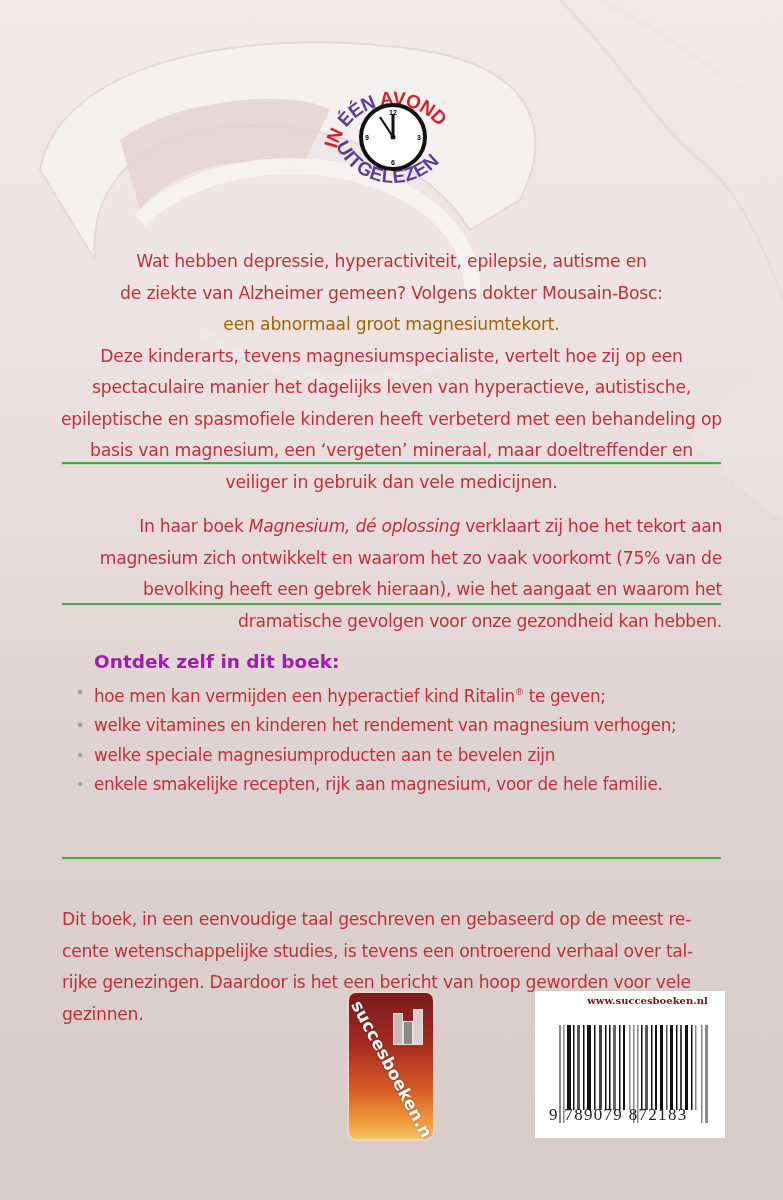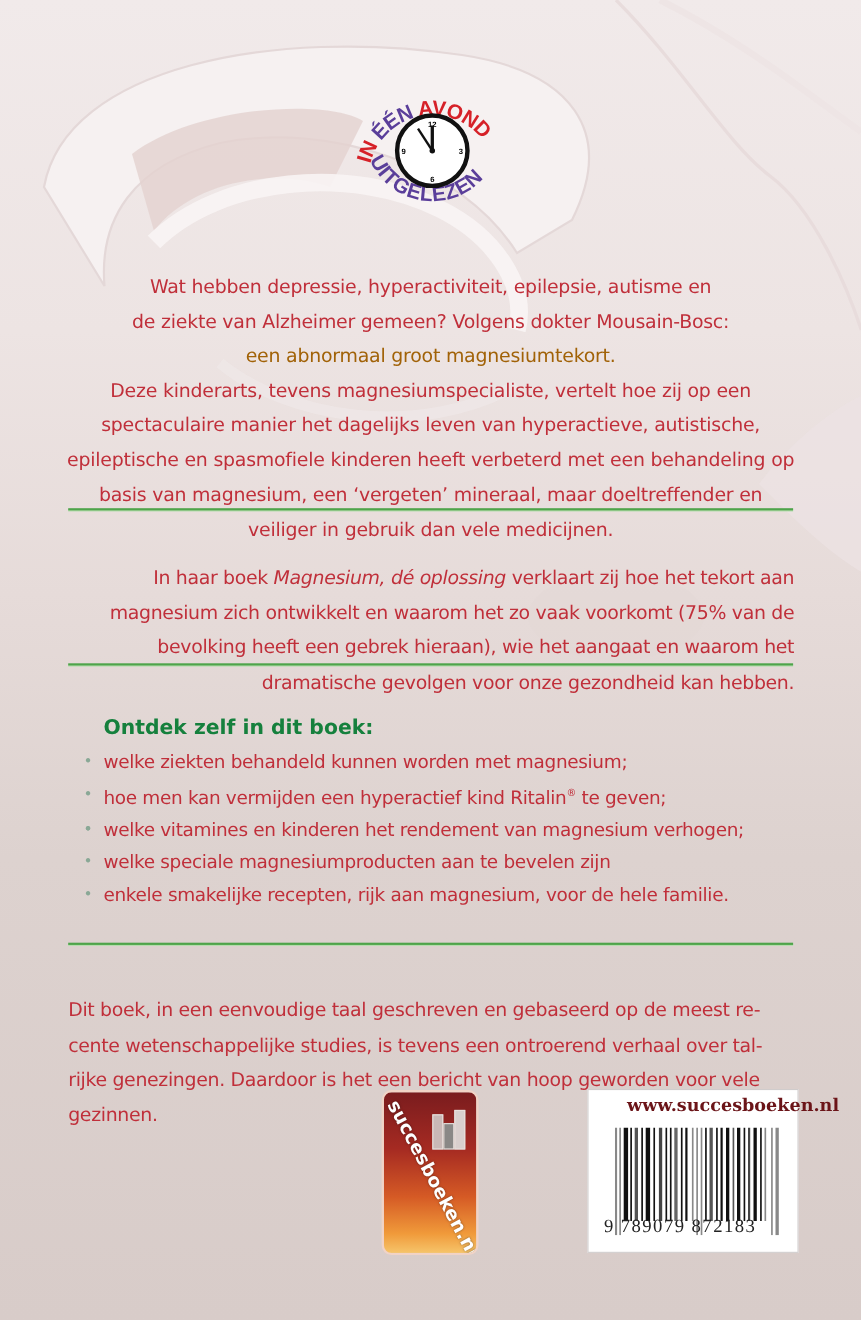--- a/index.html
+++ b/index.html
@@ -18,21 +18,21 @@
       font-size: 17.2px; line-height: 31.5px; text-align: center; letter-spacing: -0.2px;
     }
     .p1 .strong { font-weight: normal; color: #a16207; }
     .hr { position: absolute; left: 62px; width: 659px; height: 2px; background: #4ea44a; box-shadow: 0 1px 0 #b6dcae; }
     .p2 {
       left: 62px; width: 660px; top: 483px;
       font-size: 17.2px; line-height: 31.5px; letter-spacing: -0.3px; text-align: right;
     }
     .p2 i { font-style: italic; }
     .list-wrap { left: 70px; width: 660px; top: 620px; }
-    .list-title { font-weight: bold; font-size: 18.5px; color: #15803d; margin-left: 24px; line-height: 28px; }
+    .list-title { font-weight: bold; font-size: 18.5px; color: #a21caf; margin-left: 24px; line-height: 28px; }
     .list { list-style: none; margin: 2px 0 0 0; padding: 0; font-size: 16.8px; line-height: 29.5px; letter-spacing: -0.3px; }
     .list li { position: relative; padding-left: 24px; }
     .list li .dot { position: absolute; left: 6px; top: 0; color: #8aa896; font-size: 14px; }
     .list li sup { font-size: 9px; }
     .p3 {
       left: 62px; width: 662px; top: 876px;
       font-size: 17.2px; line-height: 31.5px; letter-spacing: -0.3px;
     }
     .publisher-logo {
       position: absolute; left: 347px; top: 991px; width: 84px; height: 146px;
@@ -46,22 +46,22 @@
       color: #fff; font-weight: bold; font-size: 17px; white-space: nowrap;
       text-shadow: 0 0 2px rgba(0,0,0,0.5);
     }
     .publisher-logo .bars { position: absolute; left: 44px; top: 16px; width: 30px; height: 36px; }
     .publisher-logo .bars span { position: absolute; bottom: 0; width: 8px; border: 1px solid #e8e0dc; }
     .barcode-box {
       position: absolute; left: 534px; top: 990px; width: 190px; height: 147px;
       background: #ffffff; border: 1px solid #d0cccc;
     }
     .barcode-box .url {
-      position: absolute; left: 0; right: 0; top: 4px; text-align: left;
-      font-family: "DejaVu Serif", serif; font-weight: bold; font-size: 16px; color: #6b1418; padding-left: 35px;
+      position: absolute; left: 0; right: 0; top: 4px; text-align: center;
+      font-family: "DejaVu Serif", serif; font-weight: bold; font-size: 10px; color: #6b1418; padding-left: 35px;
     }
     .barcode-box .bars { position: absolute; left: 24px; top: 34px; width: 160px; height: 98px; }
     .barcode-box .isbn {
       position: absolute; left: 14px; top: 114px; font-family: Liberation Serif, serif;
       font-size: 17px; letter-spacing: 1.3px; color: #222; background: transparent;
     }
   </style>
 </head>
 <body>
 
@@ -112,21 +112,21 @@
 
 <div class="text p2">
   <span>In haar boek </span><i>Magnesium, dé oplossing</i><span> verklaart zij hoe het tekort aan magnesium zich ontwikkelt en waarom het zo vaak voorkomt (75% van de bevolking heeft een gebrek hieraan), wie het aangaat en waarom het dramatische gevolgen voor onze gezondheid kan hebben.</span>
 </div>
 
 <div class="hr" style="top:603px"></div>
 
 <div class="text list-wrap">
   <div class="list-title">Ontdek zelf in dit boek:</div>
   <ul class="list">
-    <li><span class="dot">•</span><span>welke ziekten behandeld kunnen worden met magnesium;</span></li>
+    <li><span class="dot">•</span></li>
     <li><span class="dot">•</span><span>hoe men kan vermijden een hyperactief kind Ritalin</span><sup>®</sup><span> te geven;</span></li>
     <li><span class="dot">•</span></li>
     <li><span class="dot">•</span><span>welke vitamines en kinderen het rendement van magnesium verhogen;</span></li>
     <li><span class="dot">•</span><span>welke speciale magnesiumproducten aan te bevelen zijn</span></li>
     <li><span class="dot">•</span><span>enkele smakelijke recepten, rijk aan magnesium, voor de hele familie.</span></li>
   </ul>
 </div>
 
 <div class="hr" style="top:857px"></div>
 

